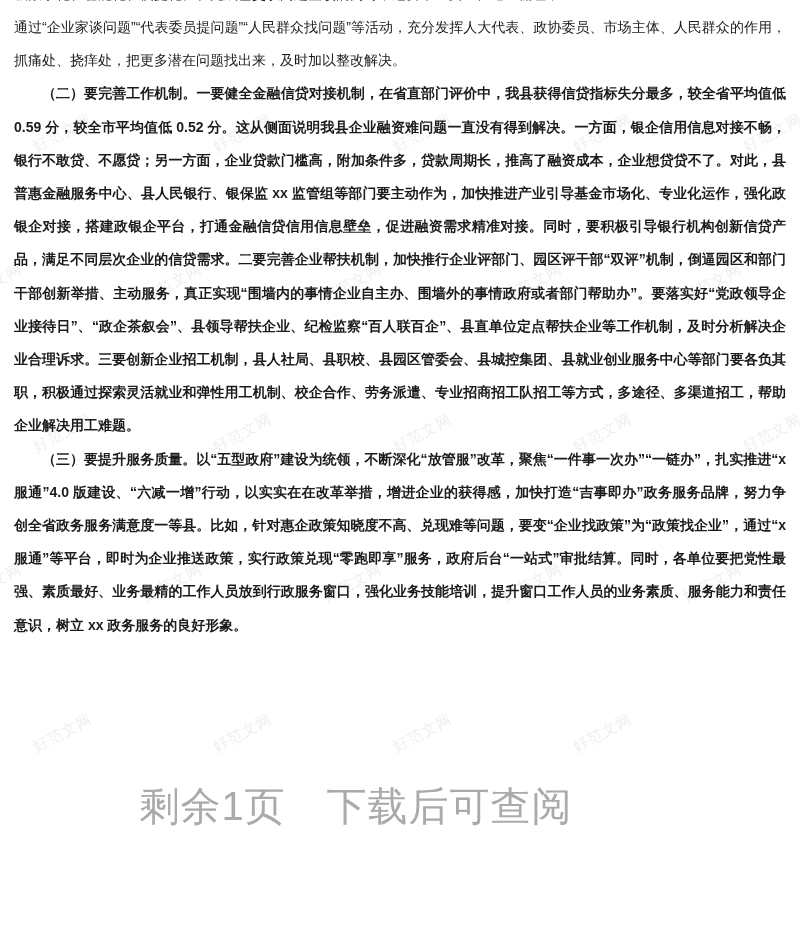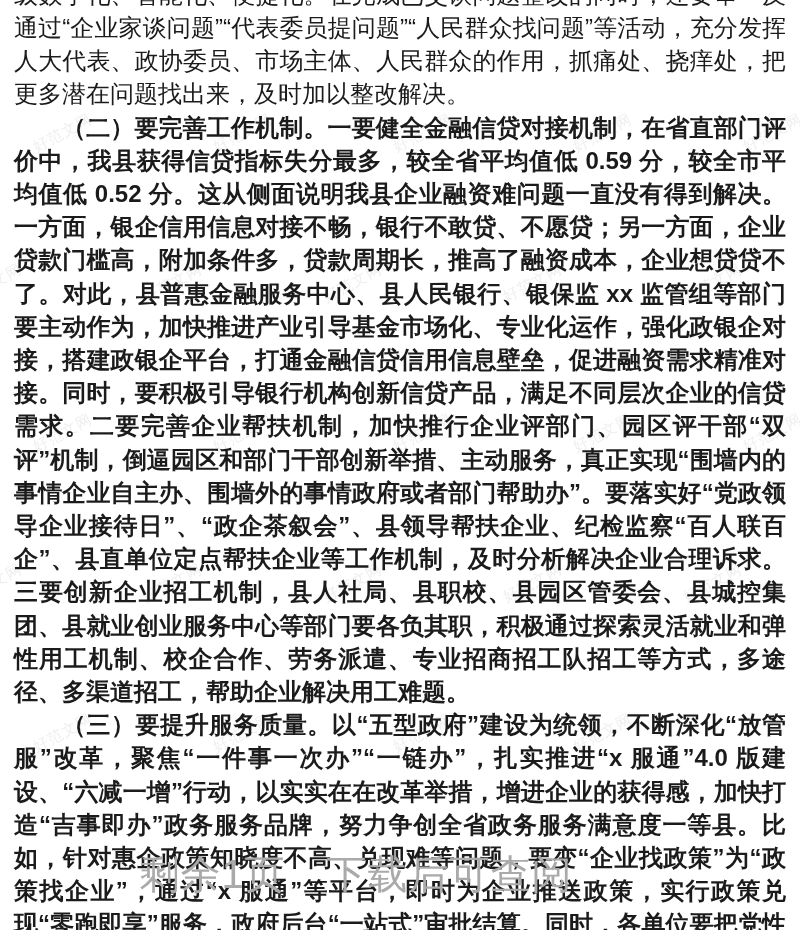--- a/index.html
+++ b/index.html
@@ -48,21 +48,21 @@
   .doc-body {
     position: absolute;
     left: 0; top: 0;
     width: 800px;
     z-index: 2;
     padding: 0;
   }
   .para {
     margin: 0;
     padding: 0 14px 0 14px;
-    font-size: 24px;
+    font-size: 14px;
     line-height: 33.2px;
     color: #1b1b1b;
     text-align: justify;
     text-justify: inter-character;
     text-align-last: left;
     letter-spacing: 0px;
     font-weight: 400;
     font-family: "Liberation Sans", "DejaVu Sans", sans-serif;
   }
   .para.indent { text-indent: 2em; font-weight: bold; }
@@ -76,21 +76,21 @@
   .clip-top .para {
     position: absolute;
     left: 0; right: 0;
     top: -22px;
   }
 
   
   .footer-notice {
     position: absolute;
     left: 0;
-    top: 848px;
+    top: 780px;
     width: 712px;
     text-align: center;
     z-index: 3;
   }
   .footer-notice .notice-text {
     display: inline-block;
     color: #aaaaaa;
     font-size: 40px;
     line-height: 52px;
     letter-spacing: 1px;

